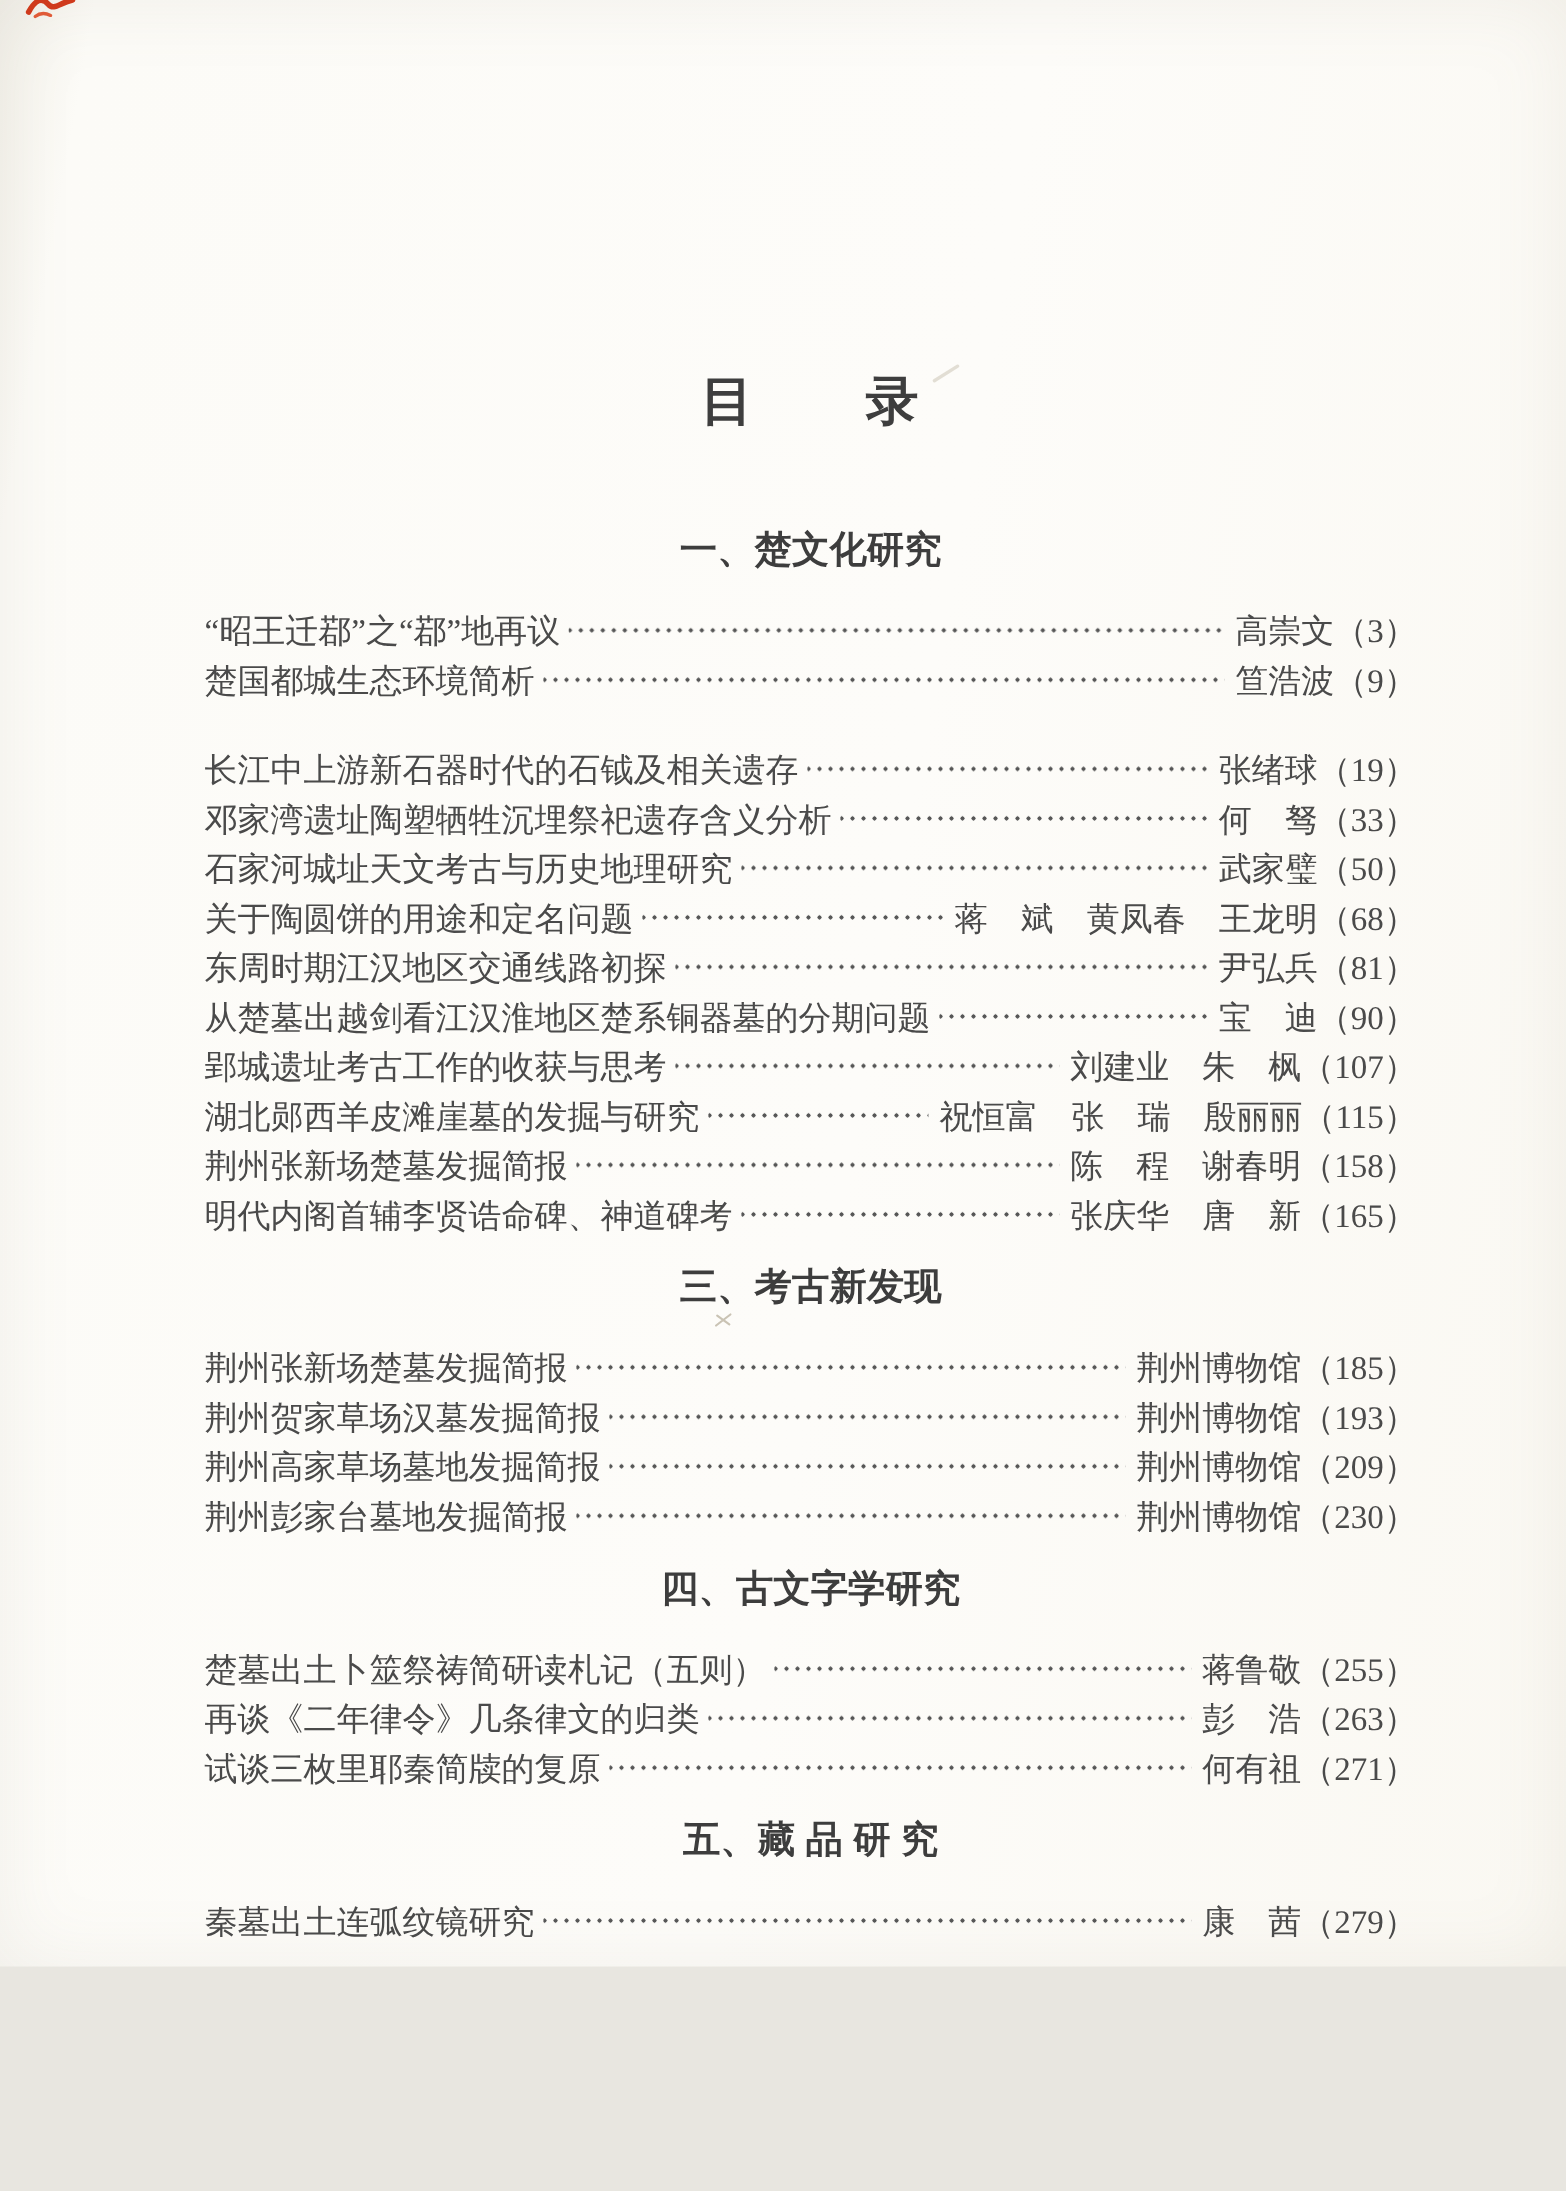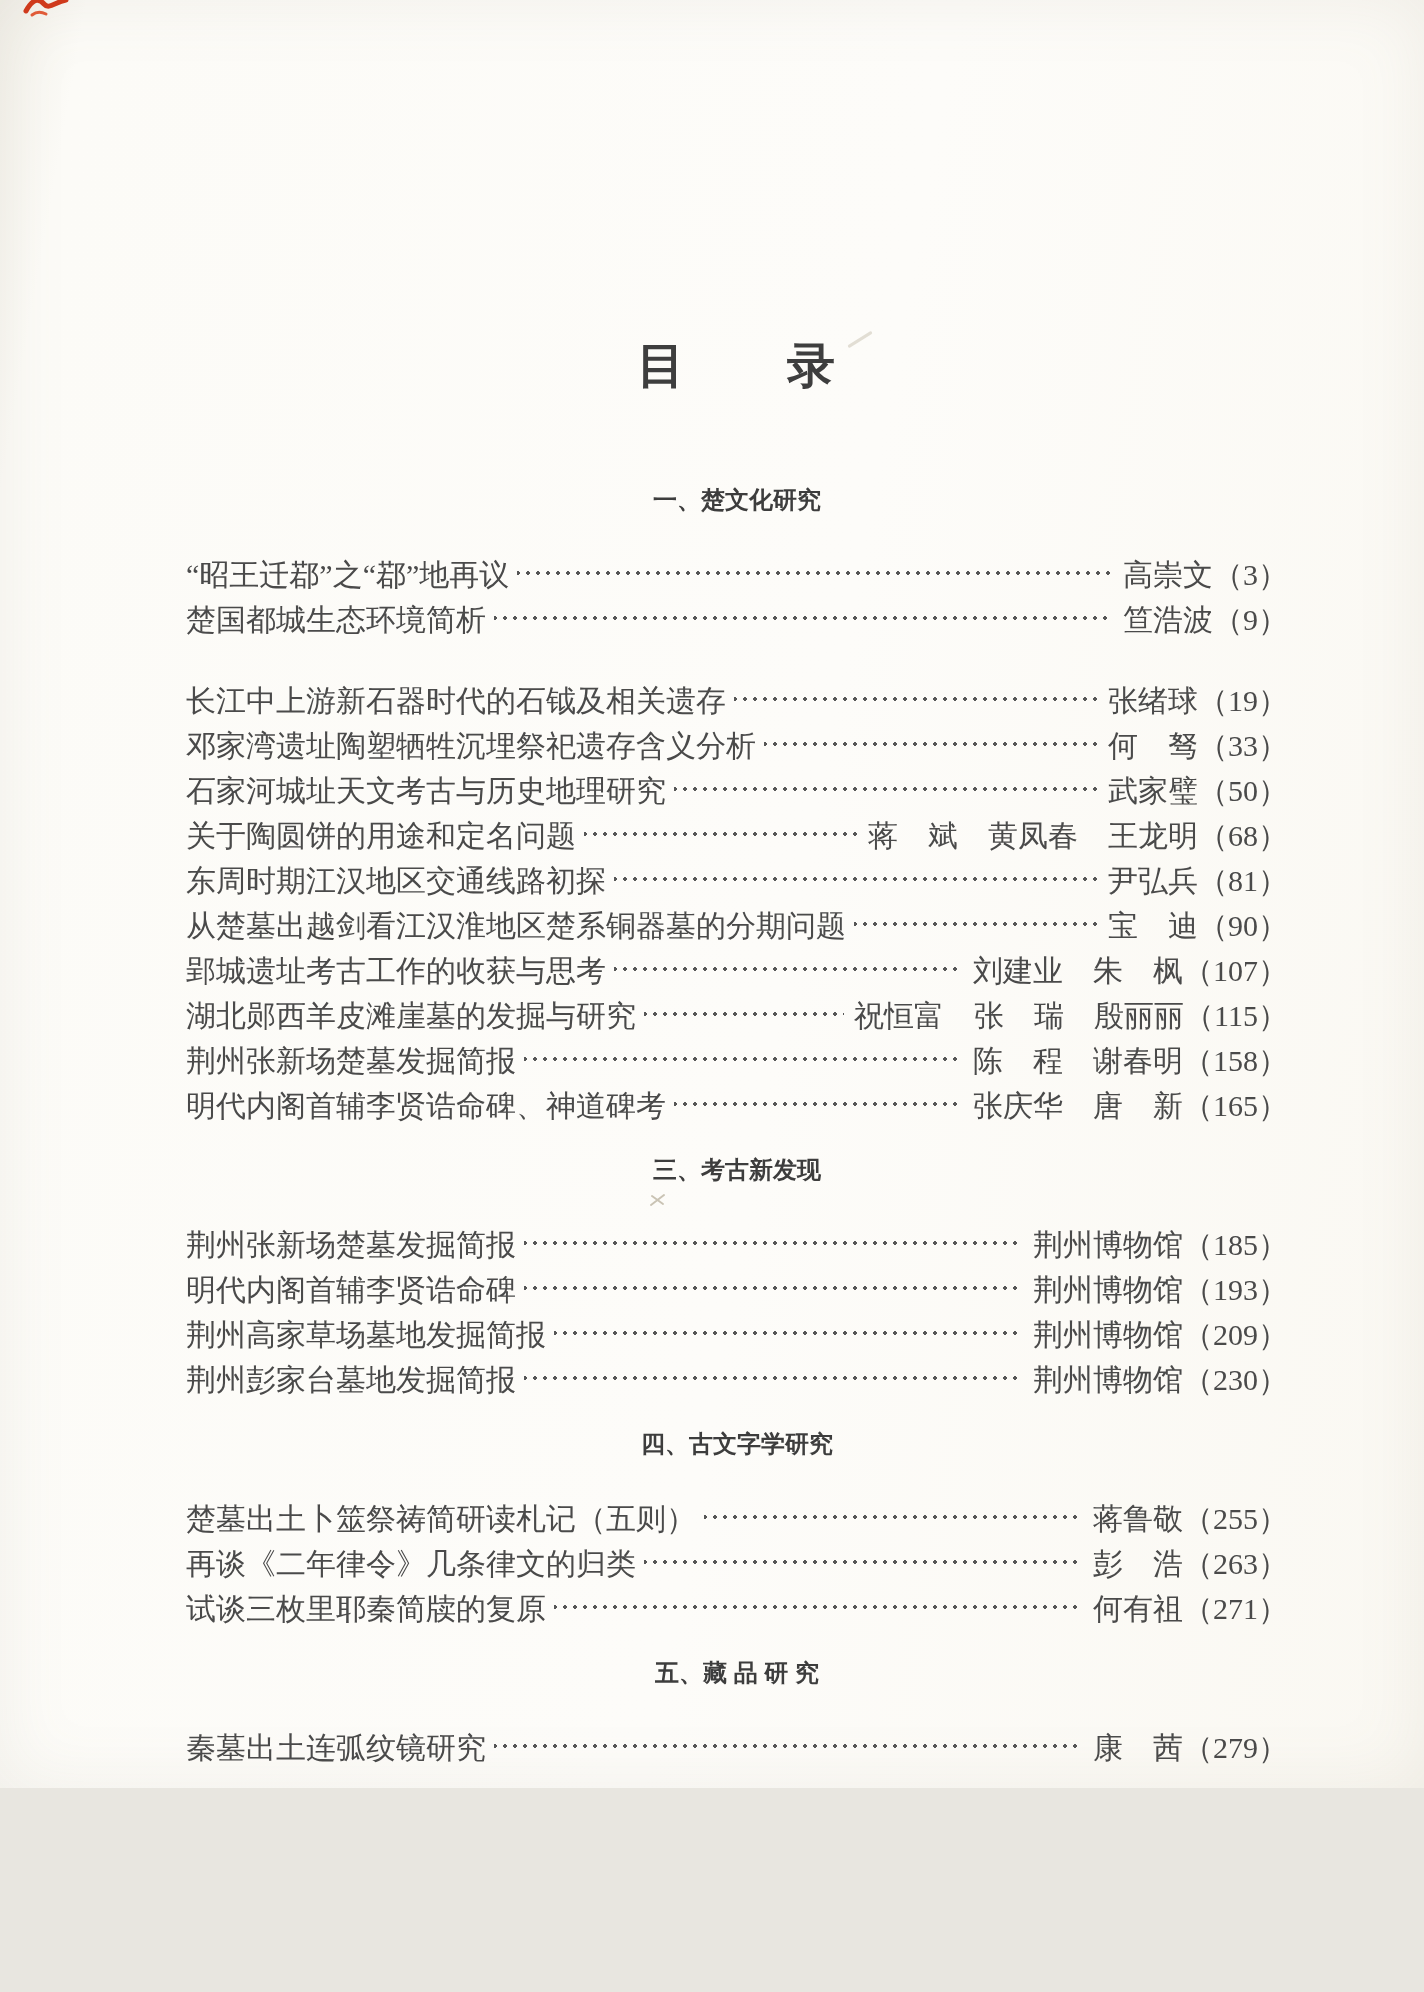--- a/index.html
+++ b/index.html
@@ -33,21 +33,21 @@
     font-weight: 700;
     text-align: center;
     color: #3e3e3e;
     letter-spacing: 2px;
   }
   section.toc-section { margin: 0; padding: 0; }
   h2.section-heading {
     margin: 26px 0 0 0;
     padding: 0;
     font-family: "Liberation Sans", "DejaVu Sans", sans-serif;
-    font-size: 24px;
+    font-size: 34px;
     line-height: 32px;
     font-weight: 700;
     text-align: center;
     color: #3d3d3d;
   }
   section.toc-section:first-of-type h2.section-heading { margin-top: 92px; }
   .entries { margin-top: 36px; }
   .entry {
     display: flex;
     align-items: baseline;
@@ -192,21 +192,21 @@
       <h2 class="section-heading">三、考古新发现</h2>
       <div class="entries">
     <div class="entry">
       <span class="entry-title">荆州张新场楚墓发掘简报</span>
       <span class="leader"></span>
       <span class="entry-authors">荆州博物馆</span>
       <span class="entry-page">（185）</span>
     </div>
 
     <div class="entry">
-      <span class="entry-title">明代内阁首辅李贤诰命碑</span>
+      <span class="entry-title">荆州贺家草场汉墓发掘简报</span>
       <span class="leader"></span>
       <span class="entry-authors">荆州博物馆</span>
       <span class="entry-page">（193）</span>
     </div>
 
     <div class="entry">
       <span class="entry-title">荆州高家草场墓地发掘简报</span>
       <span class="leader"></span>
       <span class="entry-authors">荆州博物馆</span>
       <span class="entry-page">（209）</span>

